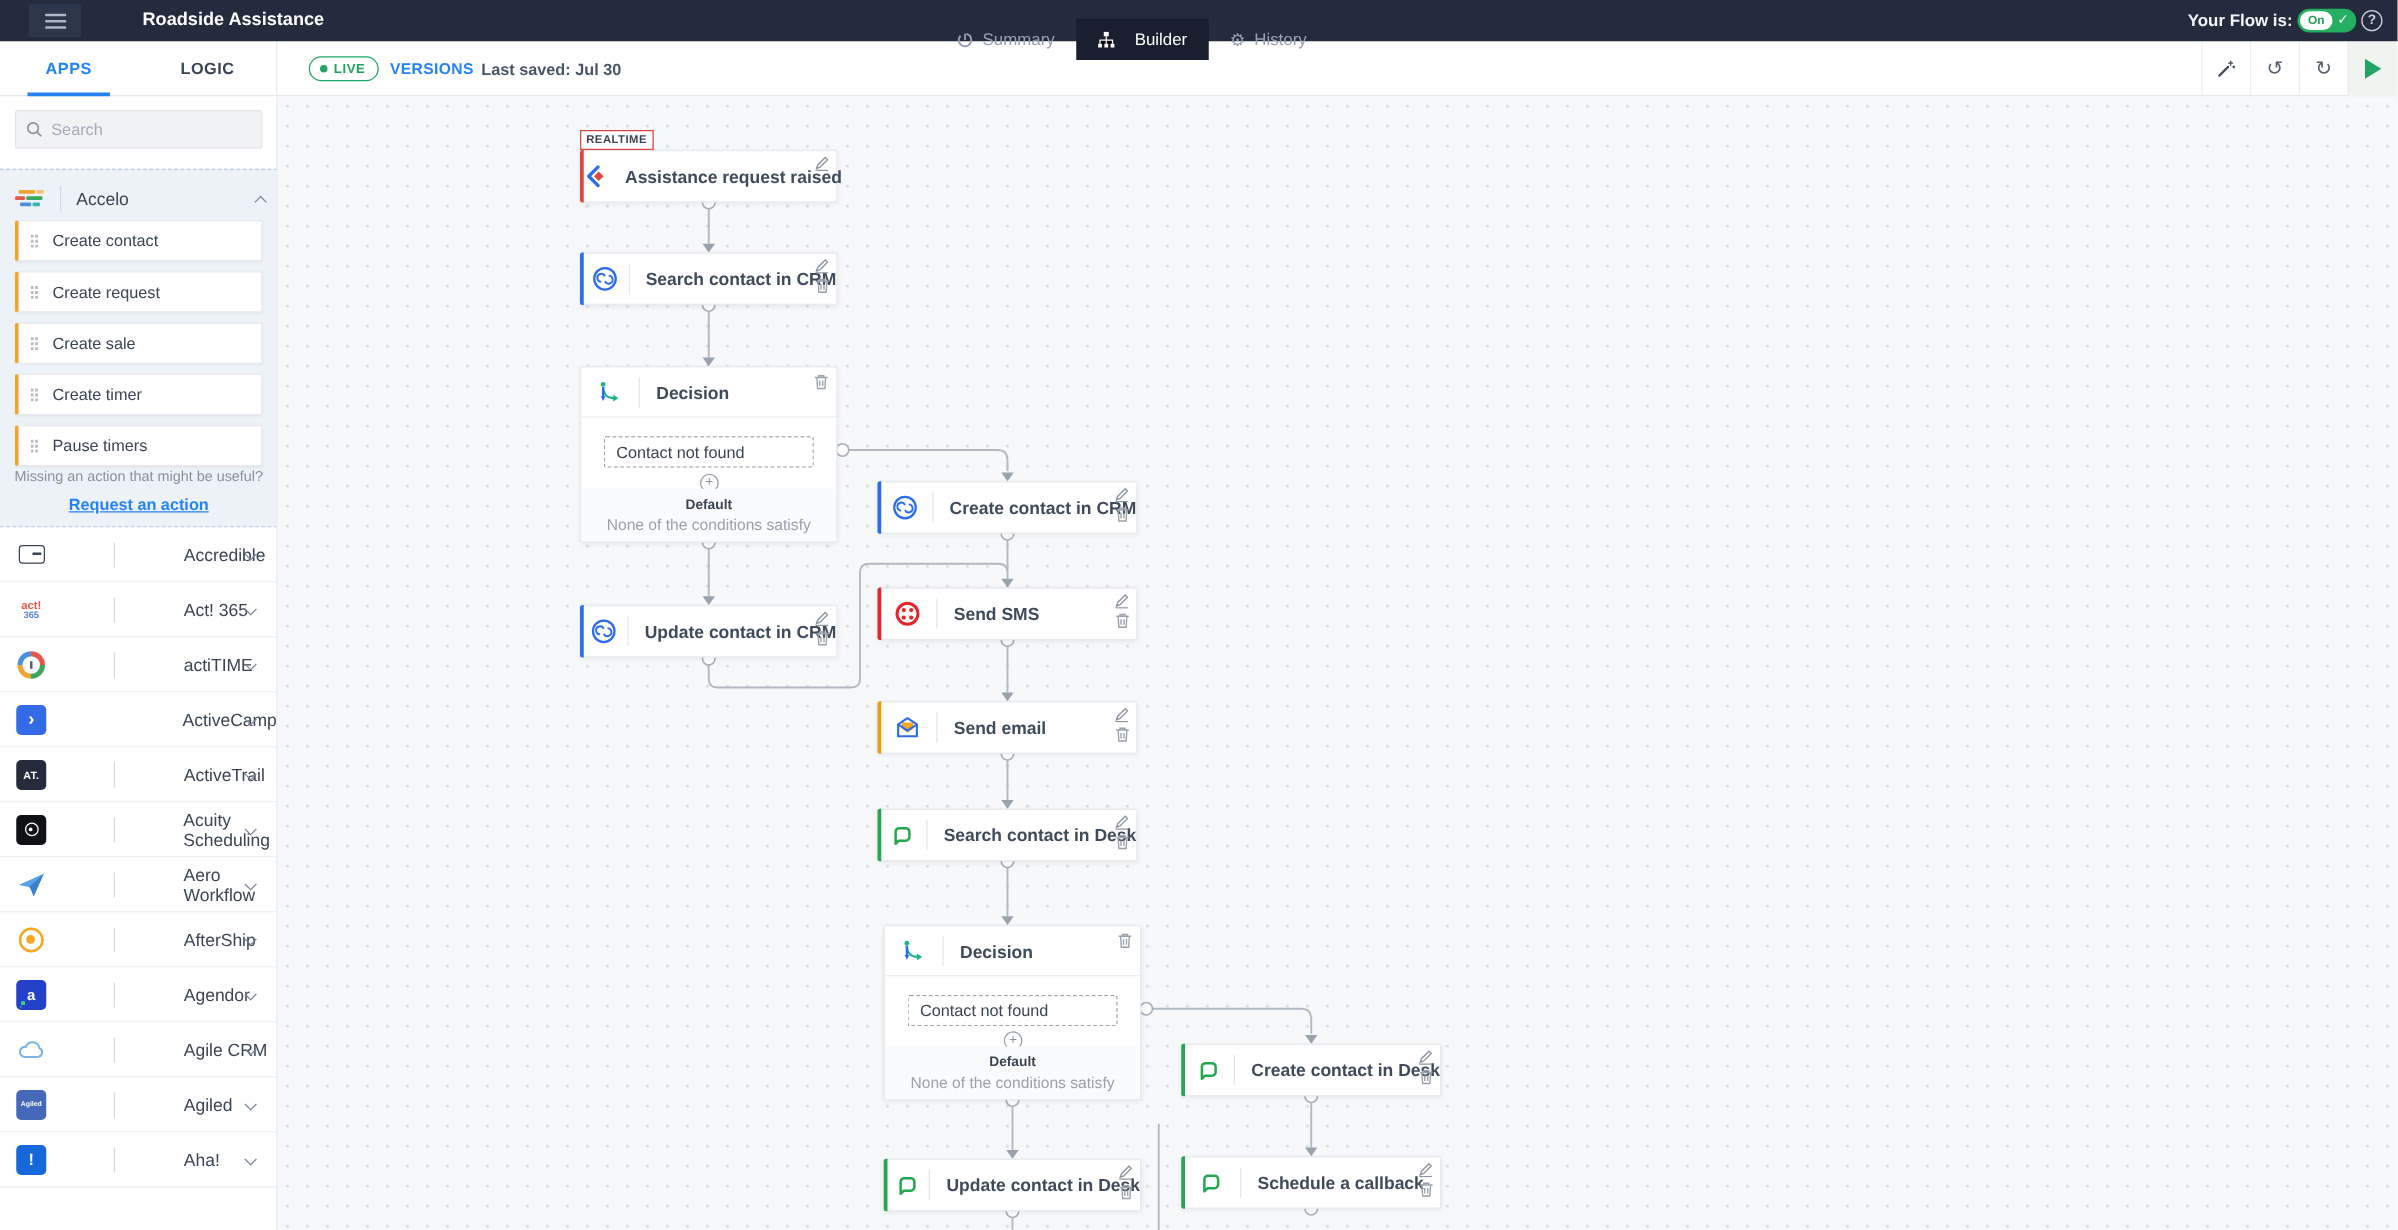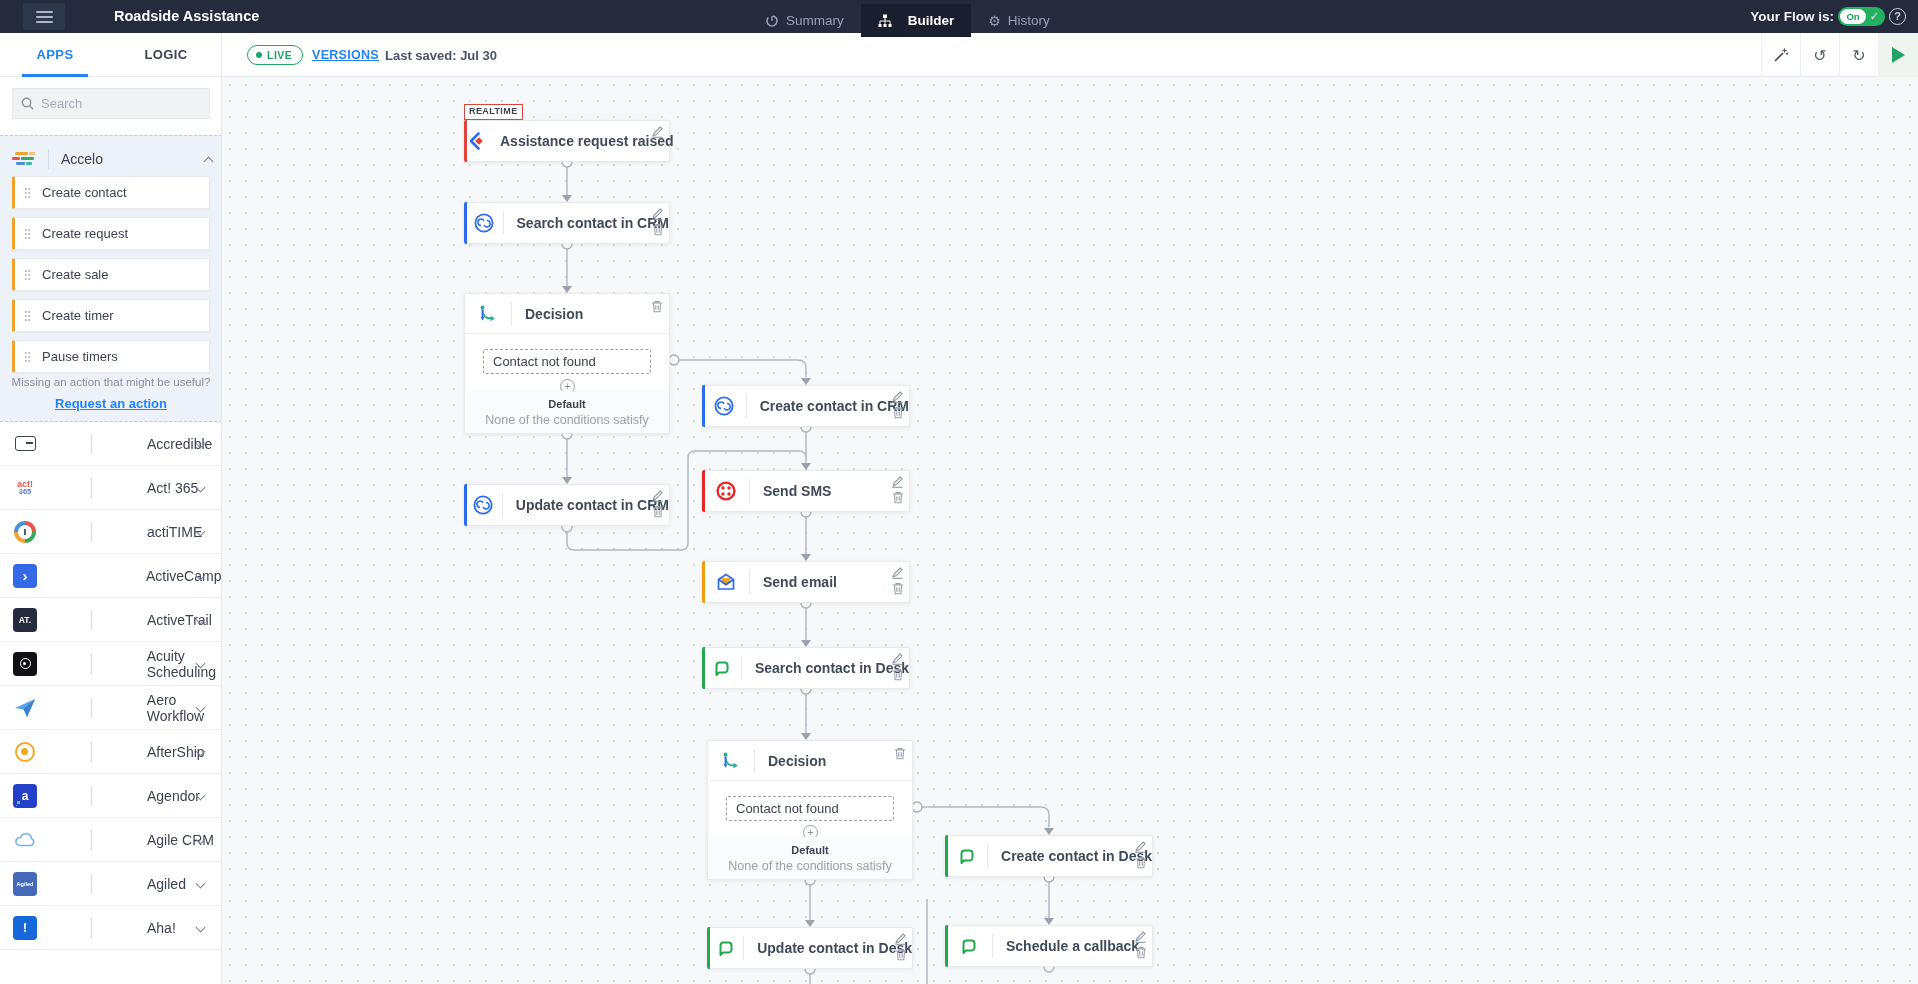--- a/index.html
+++ b/index.html
@@ -6,24 +6,24 @@
   html,body { width:1918px; height:984px; overflow:hidden; background:#fff;
               font-family:"Liberation Sans", sans-serif; }
 
   
   #navbar { position:absolute; left:0; top:0; width:1918px; height:33px; background:#232b3d; z-index:20; }
   #hamburger { position:absolute; left:23px; top:3px; width:42px; height:27px; background:#2d374b;
                border-radius:2px; display:flex; flex-direction:column; justify-content:center; gap:3px;
                align-items:center; cursor:pointer; }
   #hamburger span { display:block; width:17px; height:2px; background:#aeb6c6; border-radius:1px; }
   #nav-title { position:absolute; left:114px; top:0; line-height:33px; color:#ffffff; font-size:14.5px; font-weight:700; }
-  #nav-tabs { position:absolute; left:748px; top:4px; height:21px; display:flex; }
+  #nav-tabs { position:absolute; left:748px; top:15px; height:21px; display:flex; }
   .nav-tab { height:33px; display:flex; align-items:center; gap:7px; padding:0 17px; color:#97a0b3;
              font-size:13.5px; cursor:pointer; }
-  .nav-tab.active { background:#191f2e; color:#ffffff; font-weight:700;gap:16px; }
+  .nav-tab.active { background:#191f2e; color:#ffffff; font-weight:400;gap:16px; }
   #nav-right { position:absolute; right:12px; top:0; height:33px; display:flex; align-items:center; gap:4px; }
   #flow-status-label { color:#f2f4f8; font-size:13.5px; font-weight:600; }
   #flow-toggle { width:47px; height:19px; background:#23b161; border-radius:10px; position:relative; cursor:pointer; }
   #flow-toggle .knob { position:absolute; left:2px; top:2px; width:26px; height:15px; background:#fff;
                        border-radius:8px; color:#1d9e55; font-size:9.5px; font-weight:700; text-align:center;
                        line-height:15px; }
   #flow-toggle .check { position:absolute; right:6px; top:1px; color:#fff; font-size:11px; line-height:17px; }
   #help-btn { width:17px; height:17px; border:1.4px solid #cdd3de; border-radius:50%; color:#cdd3de;
               font-size:11px; font-weight:700; text-align:center; line-height:14px; cursor:pointer; }
 
@@ -36,21 +36,21 @@
   #tab-apps::after { content:''; position:absolute; left:22px; bottom:0; width:66px; height:3px; background:#2383f7; }
   #tab-logic { left:110px; width:112px; color:#3b4453; }
 
   #toolbar { position:absolute; left:222px; top:33px; width:1696px; height:44px; background:#fff;
              border-bottom:1px solid #e5e8ec; z-index:10; }
   #live-pill { position:absolute; left:25px; top:12px; height:20px; border:1px solid #21a464; border-radius:11px;
                display:flex; align-items:center; gap:5px; padding:0 10px 0 8px; color:#21a464;
                font-size:10.5px; font-weight:700; letter-spacing:.5px; }
   #live-pill i { width:6px; height:6px; border-radius:50%; background:#21a464; }
   #versions-link { position:absolute; left:90px; top:15px; color:#2383f7; font-size:12.5px; font-weight:700;
-                   text-decoration:underline; letter-spacing:.3px; cursor:pointer; }
+                   letter-spacing:.3px; cursor:pointer; }
   #last-saved { position:absolute; left:163px; top:15px; color:#4a5568; font-size:13px; font-weight:700; }
   #toolbar-right { position:absolute; right:0; top:0; height:44px; display:flex; }
   .tb-btn { width:39px; height:44px; border-left:1px solid #eceef1; display:flex; align-items:center;
             justify-content:center; cursor:pointer; color:#55606e; font-size:16px; }
   #run-btn { width:40px; background:#f0f4f1; }
   #run-btn i { display:block; width:0; height:0; border-left:13px solid #21a464;
                border-top:8px solid transparent; border-bottom:8px solid transparent; }
 
   
   #sidebar { position:absolute; left:0; top:77px; width:222px; height:907px; background:#fff;

